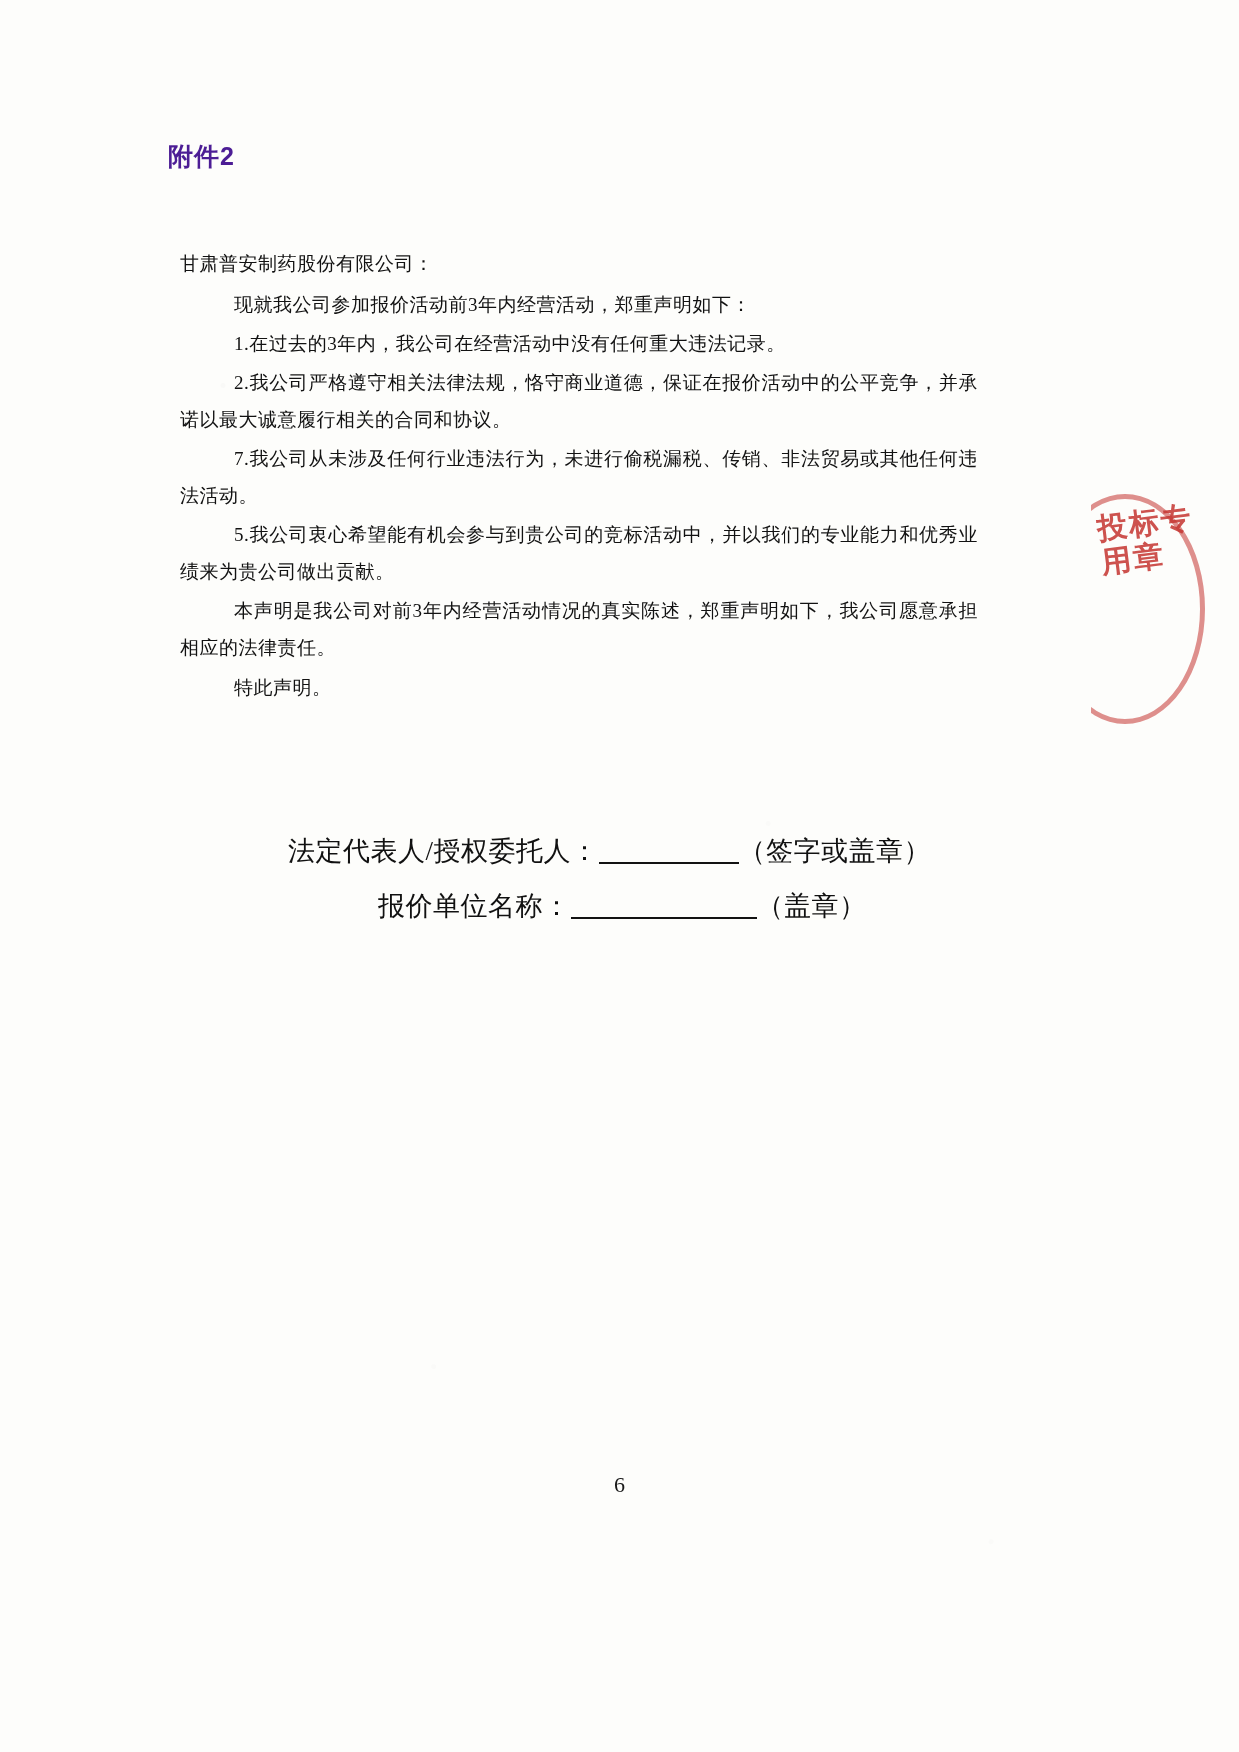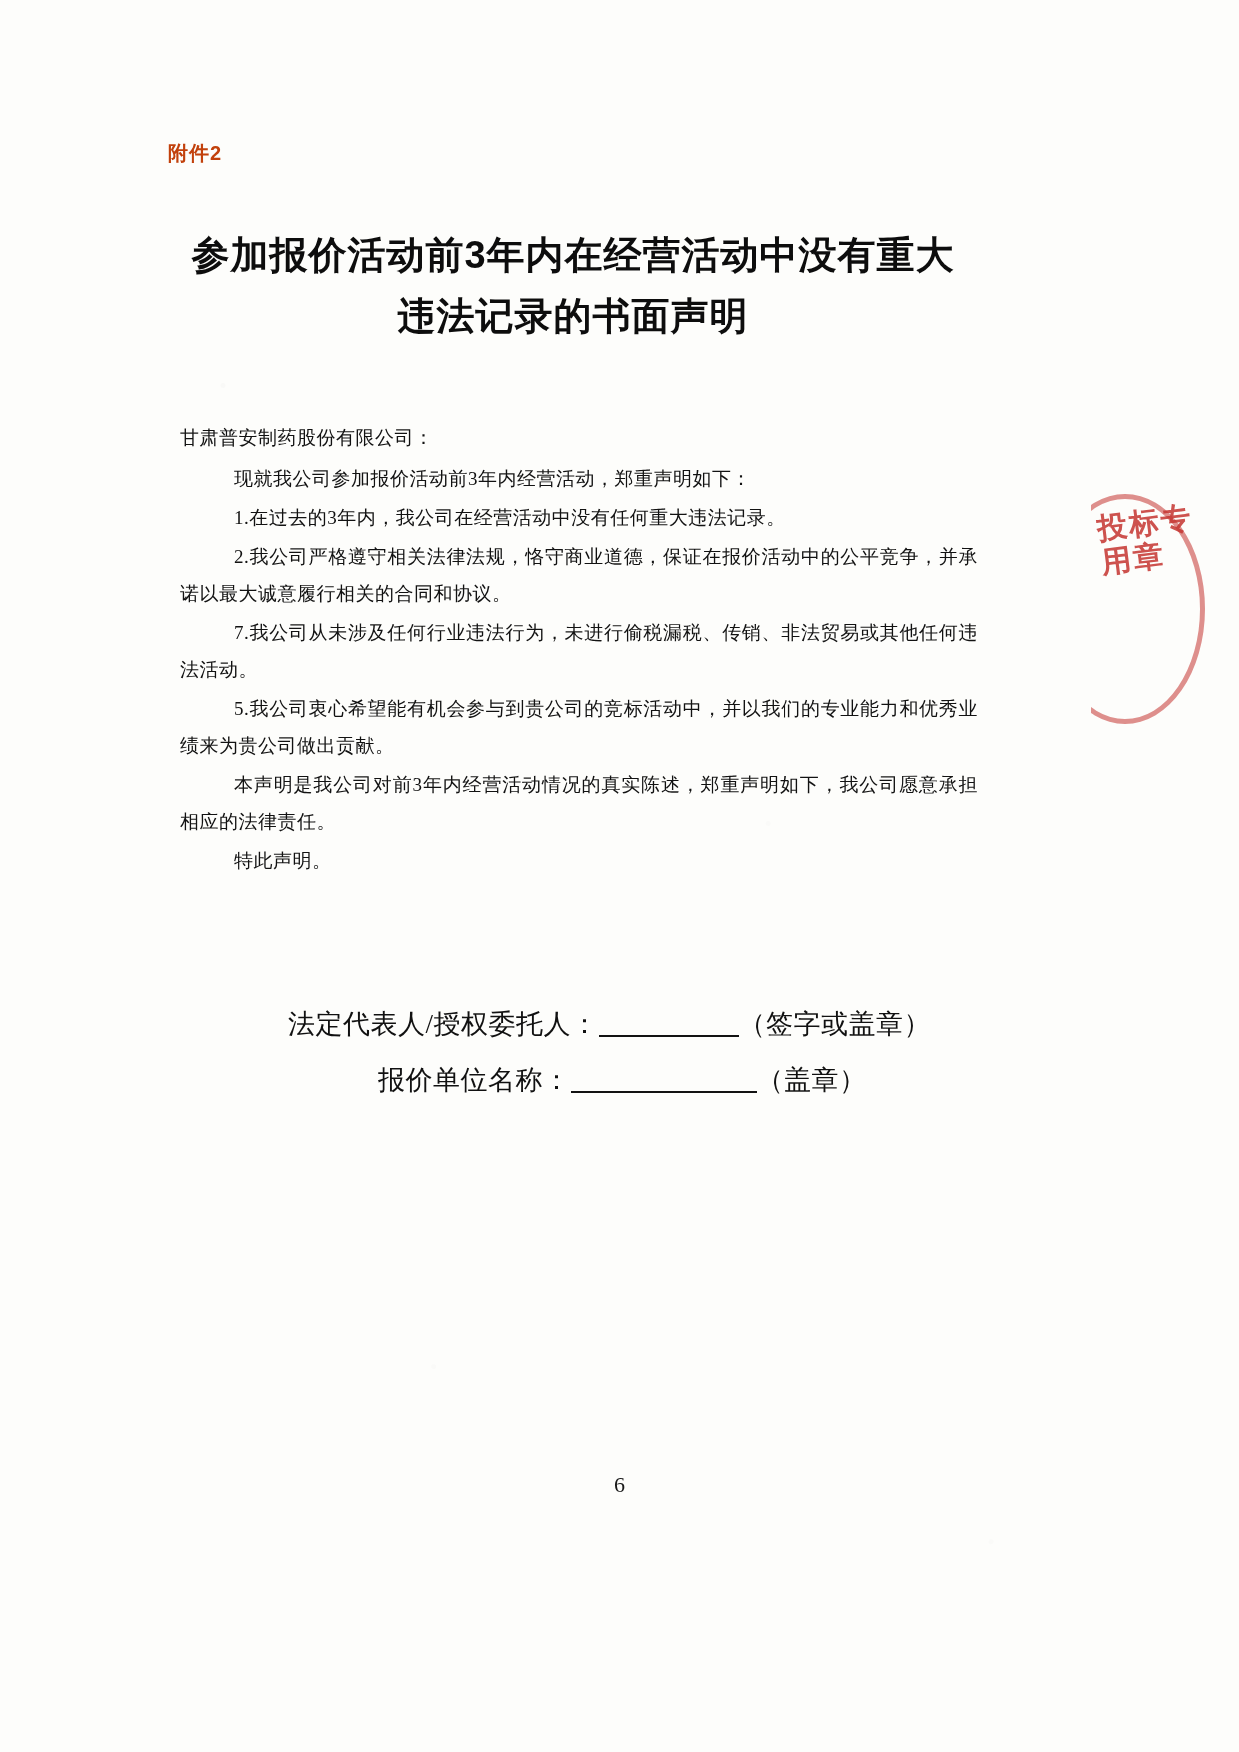--- a/index.html
+++ b/index.html
@@ -32,23 +32,23 @@
   }
   .content {
     position: absolute;
     left: 168px;
     top: 140px;
     width: 810px;
   }
   .attachment-label {
     font-family: "Liberation Sans", "DejaVu Sans", sans-serif;
     font-weight: bold;
-    font-size: 20px;
+    font-size: 25px;
     letter-spacing: 1px;
-    color: #c2410c;
+    color: #4c1d95;
   }
   .doc-title {
     margin-top: 58px;
     text-align: center;
     font-family: "Liberation Sans", "DejaVu Sans", sans-serif;
     font-weight: bold;
     font-size: 38px;
     line-height: 1.6;
     letter-spacing: 1px;
     color: #0d0d0d;
@@ -154,24 +154,20 @@
 
   <div class="seal">
     <div class="seal-arc"></div>
     <div class="seal-text">投标专用章</div>
   </div>
 
   <div class="content">
 
     <div class="attachment-label">附件2</div>
 
-    <div class="doc-title">
-      <span class="line1">参加报价活动前3年内在经营活动中没有重大</span>
-      <span class="line2">违法记录的书面声明</span>
-    </div>
 
     <div class="body-block">
       <p class="para salutation">甘肃普安制药股份有限公司：</p>
       <p class="para indent">现就我公司参加报价活动前3年内经营活动，郑重声明如下：</p>
       <p class="para indent">1.在过去的3年内，我公司在经营活动中没有任何重大违法记录。</p>
       <p class="para indent">2.我公司严格遵守相关法律法规，恪守商业道德，保证在报价活动中的公平竞争，并承诺以最大诚意履行相关的合同和协议。</p>
       <p class="para indent">7.我公司从未涉及任何行业违法行为，未进行偷税漏税、传销、非法贸易或其他任何违法活动。</p>
       <p class="para indent">5.我公司衷心希望能有机会参与到贵公司的竞标活动中，并以我们的专业能力和优秀业绩来为贵公司做出贡献。</p>
       <p class="para indent">本声明是我公司对前3年内经营活动情况的真实陈述，郑重声明如下，我公司愿意承担相应的法律责任。</p>
       <p class="para indent">特此声明。</p>

